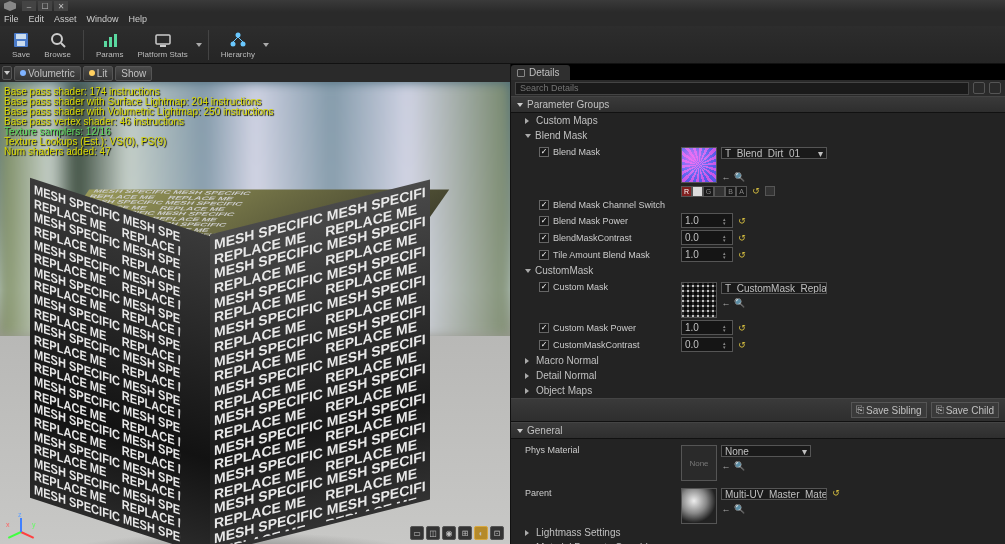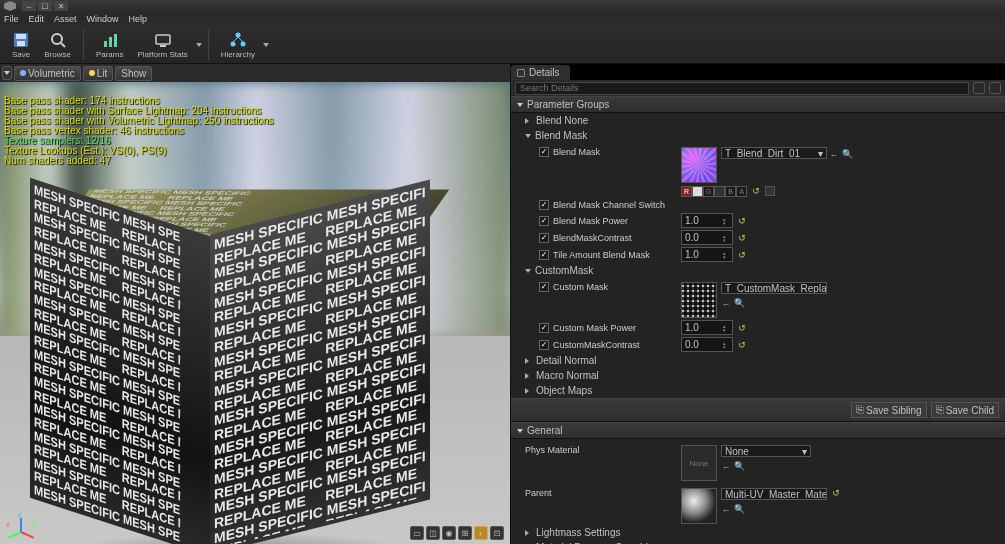--- a/index.html
+++ b/index.html
@@ -18,21 +18,21 @@
 .drop-tri { width:0;height:0;border-left:3px solid transparent;border-right:3px solid transparent;border-top:4px solid #aaa;align-self:center;margin-left:2px; }
 .main { display:flex; height:480px; }
 .viewport-pane { width:510px; background:#1e1e1e; position:relative; display:flex; flex-direction:column; }
 .vp-toolbar { height:18px; background:#2a2a2a; display:flex; align-items:center; padding:0 2px; gap:2px; }
 .vp-pill { background:linear-gradient(#4a4a4a,#333); border:1px solid #555; border-radius:2px; padding:1px 5px; font-size:8px; cursor:pointer; display:flex; align-items:center; gap:2px; }
 .vp-pill .bullet { width:6px;height:6px;border-radius:50%;background:#7fb3ff; }
 .vp-tri { width:10px;height:14px;background:#333;border:1px solid #555;border-radius:2px;display:flex;align-items:center;justify-content:center;cursor:pointer; }
 .viewport { flex:1; position:relative; overflow:hidden; background:linear-gradient(180deg,#4a6a7a 0%,#8a9a9a 30%,#bac8c8 45%,#9a9a92 55%,#adadab 100%); }
 .viewport .blurbar { position:absolute; top:0;left:0;right:0;height:55%; background:linear-gradient(90deg,#7a8a5a 0%,#cfd8d0 10%,#3a4a3a 15%,#cfd8d0 25%,#8aa0b0 40%,#dde 50%,#8aa0b0 65%,#dde 80%,#7a8a6a 100%); filter:blur(6px); opacity:0.9; }
 .viewport .floor { position:absolute; bottom:0;left:0;right:0;height:45%; background:linear-gradient(#b8b8b6,#c8c8c6); }
-.stats { position:absolute; top:14px; left:4px; font-size:8px; line-height:10px; text-shadow:1px 1px 1px #000; }
+.stats { position:absolute; top:5px; left:4px; font-size:8px; line-height:10px; text-shadow:1px 1px 1px #000; }
 .stats .y { color:#d8d800; }
 .stats .g { color:#5ad85a; }
 .cube { position:absolute; left:30px; top:80px; width:420px; height:380px; }
 .cube .face { position:absolute; background:#1a1a1a; overflow:hidden; }
 .cube .top { width:360px; height:110px; left:40px; top:0; transform:skewX(-35deg) scaleY(0.5); background:linear-gradient(120deg,#9a9a5a,#3a3a2a); }
 .cube .left { width:180px; height:320px; left:0; top:45px; transform:skewY(18deg); background:linear-gradient(180deg,#3a3a3a,#121212 70%,#2a2a2a); }
 .cube .right { width:220px; height:320px; left:180px; top:45px; transform:skewY(-14deg); background:linear-gradient(180deg,#4a4a4a,#1a1a1a 70%,#323232); }
 .cube .txt { position:absolute; inset:4px; font-family:Impact,"Arial Black",sans-serif; font-weight:bold; color:#e8e8e8; line-height:1.05; overflow:hidden; }
 .cube .left .txt { font-size:13px; transform:scaleX(0.85); transform-origin:left; }
 .cube .right .txt { font-size:14px; }
@@ -331,35 +331,35 @@
       <div class="seye"></div>
     </div>
     <div class="details-body">
 
       <div class="section-hdr">
           <div class="tri"></div>
           <span>Parameter Groups</span>
         </div>
       <div class="sub-hdr">
           <div class="tri closed"></div>
-          <span>Blend None</span>
+          <span>Custom Maps</span>
         </div>
       <div class="sub-hdr">
           <div class="tri"></div>
           <span>Blend Mask</span>
         </div>
 
       <div class="prop-row" style="align-items:flex-start;padding-top:4px;">
         <div class="plabel-col">
             <div class="chk on"></div>
             <span class="plabel">Blend Mask</span>
           </div>
         <div class="pval-col" style="align-items:flex-start;">
           <div class="tex-thumb noise"></div>
-          <div style="display:flex;gap:2px;">
+          <div style="display:flex;flex-direction:column;gap:11px;">
             <div class="tex-combo">
                 <span>T_Blend_Dirt_01</span>
                 <span>▾</span>
               </div>
             <div class="tex-tools">
                 <div class="tt">←</div>
                 <div class="tt">🔍</div>
               </div>
           </div>
         </div>
@@ -486,25 +486,25 @@
                 <div>▴</div>
                 <div>▾</div>
               </div>
             </div>
             <div class="reset">↺</div>
           </div>
         </div>
 
       <div class="sub-hdr">
           <div class="tri closed"></div>
-          <span>Detail Normal</span>
+          <span>Macro Normal</span>
         </div>
       <div class="sub-hdr">
           <div class="tri closed"></div>
-          <span>Macro Normal</span>
+          <span>Detail Normal</span>
         </div>
       <div class="sub-hdr">
           <div class="tri closed"></div>
           <span>Object Maps</span>
         </div>
 
       <div class="section-hdr" style="justify-content:flex-end;padding:3px 6px;">
         <div class="savebtn">
             <span>⎘</span>
             <span>Save Sibling</span>

